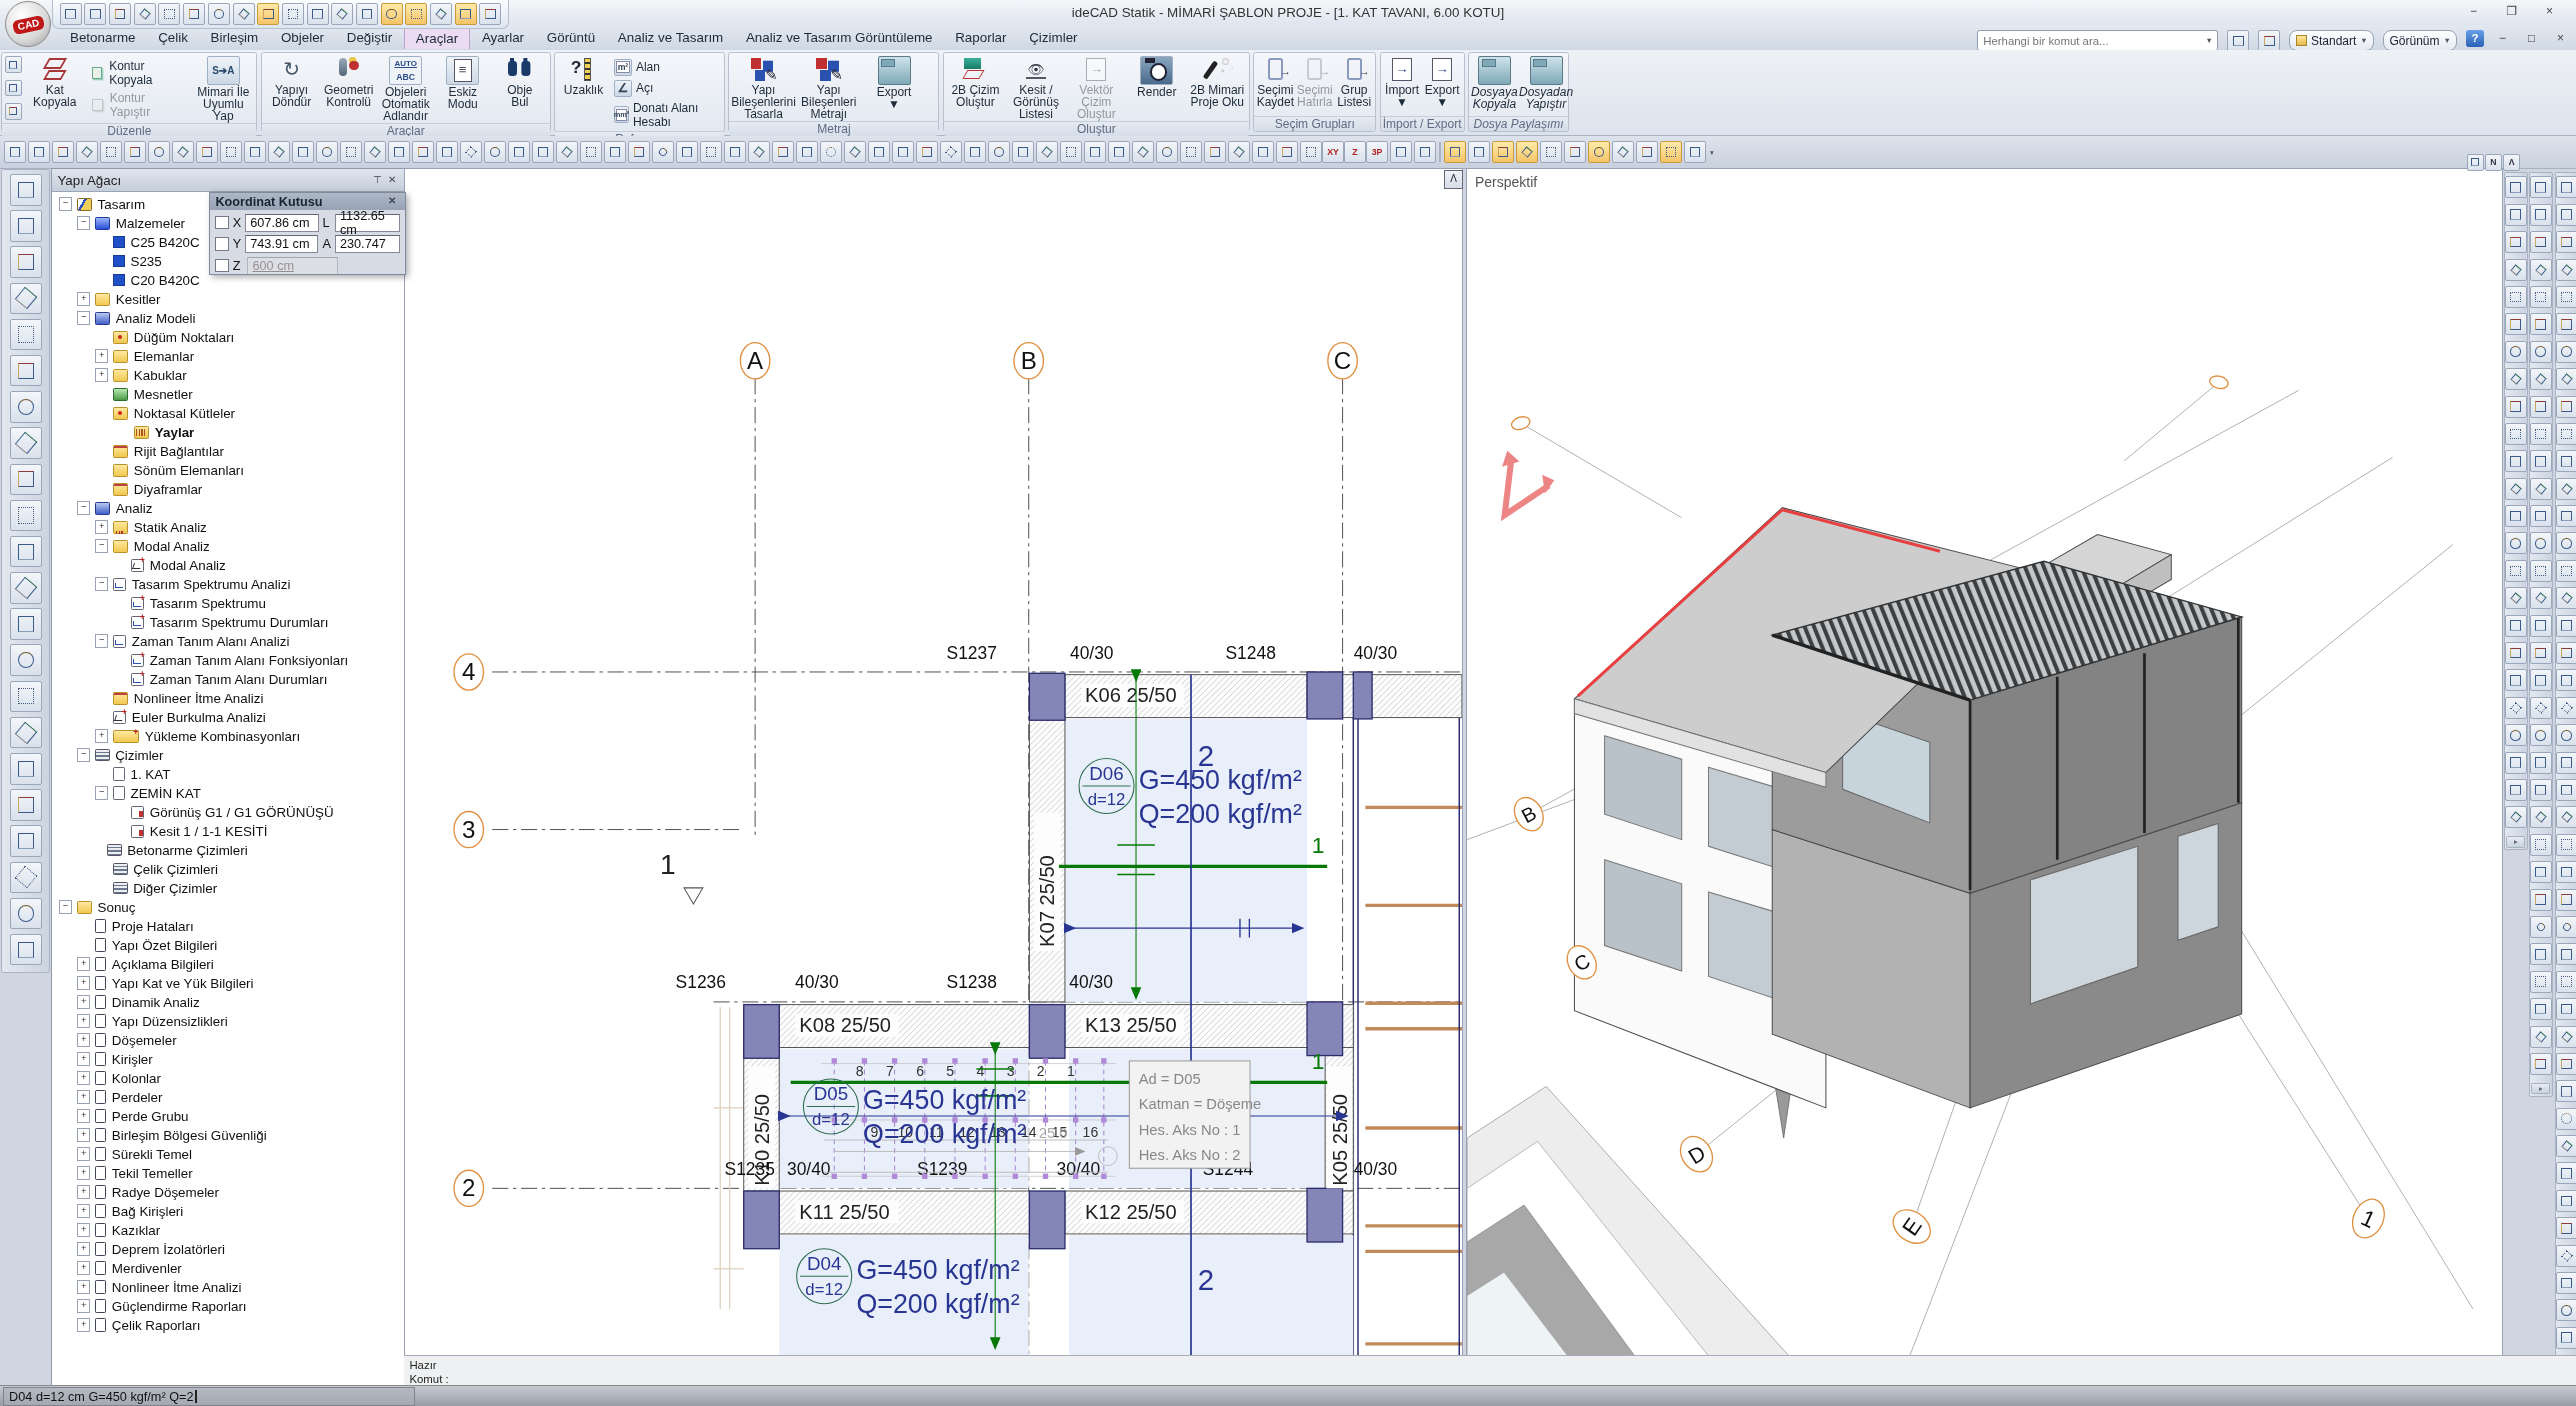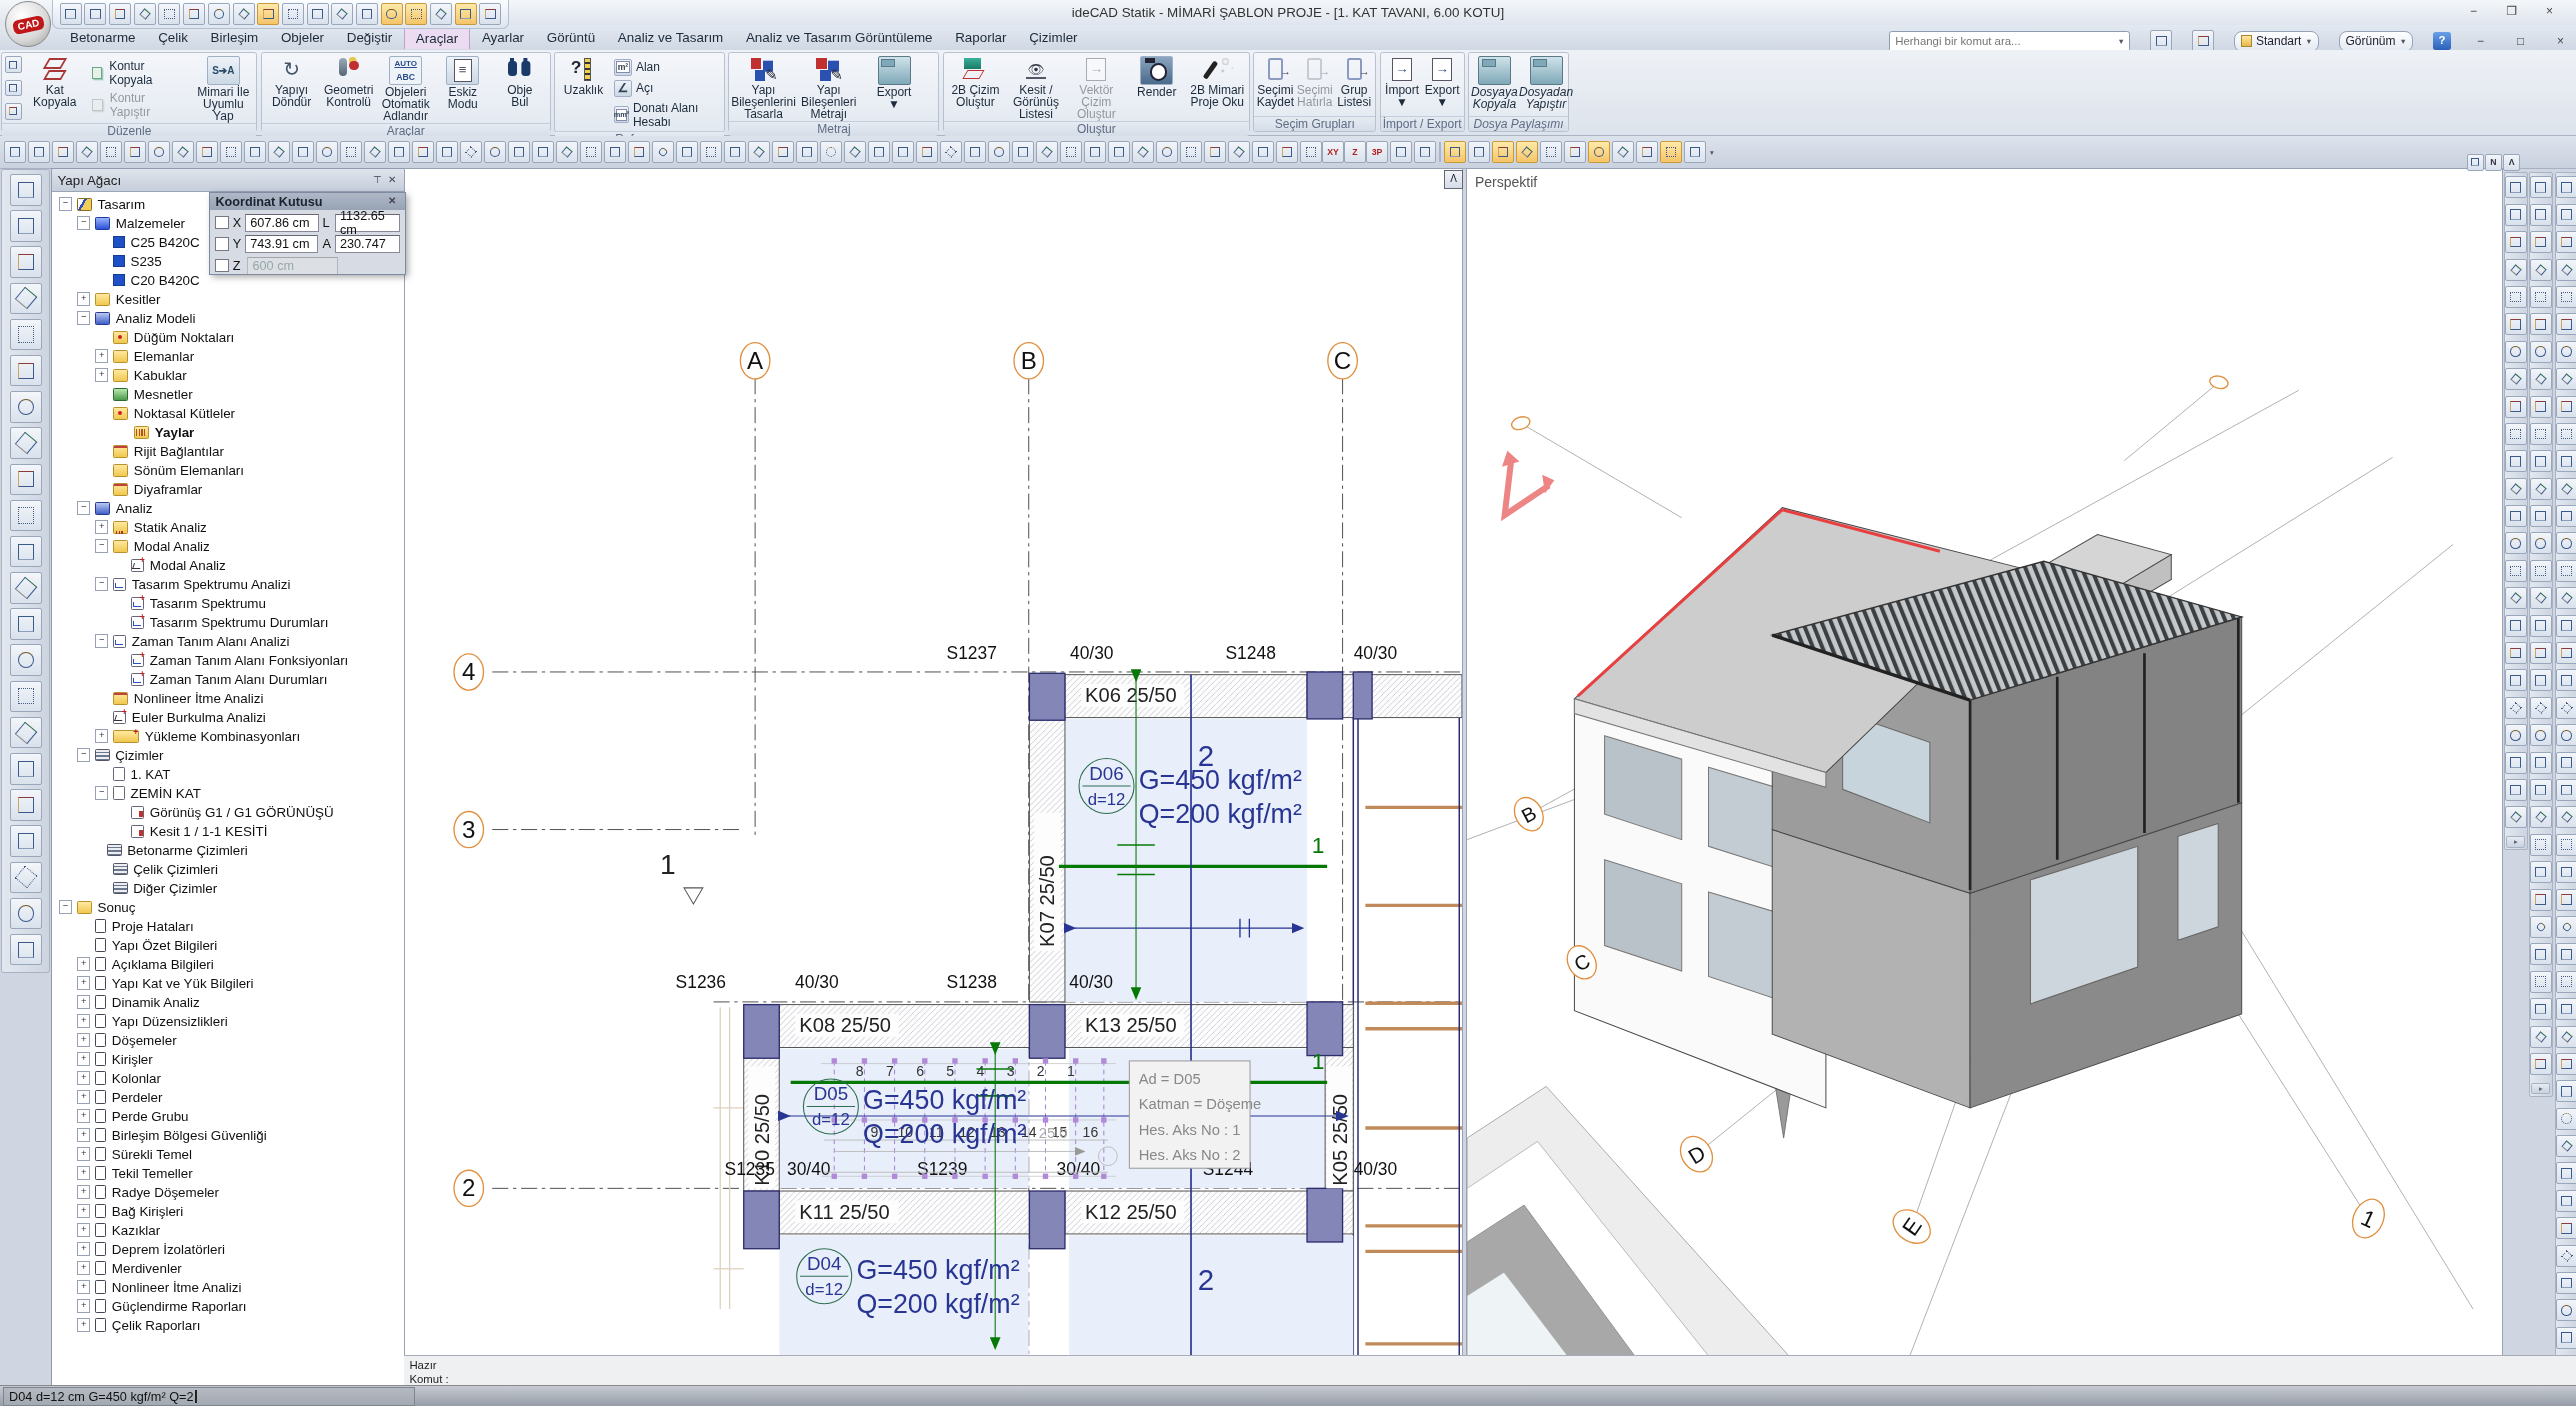--- a/index.html
+++ b/index.html
@@ -25,21 +25,21 @@
   .tile.lg{width:29.5px;height:29.5px;}
   .tile.lg>i{inset:6.7px;}
   .tile.sm2{width:14.8px;height:14.8px;}
   .tile.sm2>i{inset:3.4px;}
   .tsep{width:1.3px;height:20px;background:#aab4c4;margin:0 3.4px;flex:none;}
   .handle{height:9.4px;margin-top:2.7px;text-align:center;font-size:7.4px;color:#667;background:linear-gradient(#e7ecf3,#c9d2df);border:0.7px solid #a6b2c2;border-radius:1.3px;}
   
   #menubar{position:absolute;left:0;top:25px;width:2576px;height:25.5px;background:linear-gradient(#e3e9f1,#cfd7e3);display:flex;align-items:center;}
   .mitem{padding:3.4px 10.7px;font-size:13.4px;color:#1c2a3a;margin-left:1.3px;border-radius:2.7px 2.7px 0 0;}
   .mitem.active{background:#ecdcf2;border:0.7px solid #bfa2cc;border-bottom:none;}
-  #menuright{position:absolute;right:5.4px;top:5px;display:flex;align-items:center;gap:20px;}
+  #menuright{position:absolute;right:5.4px;top:5px;display:flex;gap:9px;}
   #searchbox{width:215px;height:19px;background:#fff;border:0.7px solid #8e9bb0;border-radius:2.7px;font-size:11.4px;color:#555;padding:0 19px 0 5.4px;}
   .combo{height:19px;background:linear-gradient(#fdfeff,#e4eaf2);border:0.7px solid #96a2b6;border-radius:8px;display:flex;align-items:center;gap:4px;padding:0 5.4px;font-size:12px;color:#223;}
   .cube{width:9.4px;height:9.4px;background:linear-gradient(#ffe9a0,#e8b84a);border:0.7px solid #a8852a;}
   .arr{font-size:7.4px;color:#556;}
   .helpbox{width:17.4px;height:17.4px;background:linear-gradient(#6aa0e8,#2a60b8);color:#fff;border-radius:2.7px;text-align:center;line-height:17.4px;font-weight:bold;font-size:11.4px;}
   
   #ribbon{position:absolute;left:0;top:50px;width:2576px;height:85px;background:linear-gradient(#eef1f6,#dde3ec);border-bottom:0.7px solid #aab4c4;}
   #ribbon-groups{display:flex;align-items:stretch;height:80px;padding:2px 1.3px;gap:3.4px;}
   .rgroup{flex:none;background:linear-gradient(#f4f6fa,#e3e9f1);border:0.7px solid #b7c1d0;border-radius:2.7px;display:flex;flex-direction:column;}
   .rbody{flex:1;display:flex;align-items:stretch;padding:1.3px 2px;gap:1.3px;}
@@ -134,21 +134,21 @@
   .ti.design{background:linear-gradient(120deg,#fff 32%,#2a52c0 32% 46%,#f2cf58 46%);border-color:#8a6a20;}
   .ti.folderr{box-shadow:inset 0 2px 0 #c04040;}
   
   #coordbox{position:absolute;left:209px;top:192px;width:195px;height:81px;background:#d7dce4;border:0.7px solid #7e8aa0;box-shadow:2.7px 3.4px 6.7px rgba(0,0,0,.35);z-index:40;}
   #cbtitle{height:17.4px;background:linear-gradient(#aeb8c6,#97a2b4);display:flex;align-items:center;padding:0 5.4px;font-size:12.7px;font-weight:bold;color:#1a2330;}
   #cbtitle .sp{flex:1;}
   .cbrow{display:flex;align-items:center;margin:3.4px 5.4px 0 5.4px;gap:4px;}
   .cbx{width:11.4px;height:11.4px;background:#fff;border:0.7px solid #778;flex:none;}
   .cblbl{font-size:12.7px;color:#111;width:10.7px;}
   .cbin{height:16px;background:#fff;border:0.7px solid #889;border-top-color:#667;font-size:12.7px;color:#111;display:flex;align-items:center;padding:0 4px;}
-  .cbin.dis{background:#e2e5ea;color:#0f766e;}
+  .cbin.dis{background:#e2e5ea;color:#7f1d1d;text-decoration:underline;}
   .w1{width:81px;}.w2{width:70px;}
   
   #canvas{position:absolute;left:404px;top:168px;width:1057px;height:1187px;background:#fff;border:0.7px solid #98a2b2;}
   #view3d{position:absolute;left:1466px;top:168px;width:1035px;height:1187px;background:#fff;border:0.7px solid #98a2b2;}
   #persp{position:absolute;left:8px;top:5.4px;font-size:14px;color:#555;}
   #upbtn{position:absolute;left:1444px;top:170px;width:17.4px;height:17.4px;border:0.7px solid #667;background:linear-gradient(#f0f3f7,#d6dde8);text-align:center;line-height:16px;font-size:10px;color:#223;}
   .rtcol{position:absolute;top:172px;width:21.5px;display:flex;flex-direction:column;gap:5.4px;align-items:center;background:linear-gradient(90deg,#e3e8f0,#ccd4e0);border:0.7px solid #a9b3c3;border-radius:2px;padding:3.4px 0 1.3px 0;}
   #minibtns{position:absolute;left:2467px;top:154px;display:flex;gap:1.3px;}
   
   #cmdpanel{position:absolute;left:404px;top:1355px;width:2172px;height:30px;background:#eef0f2;border-top:0.7px solid #aab;}

